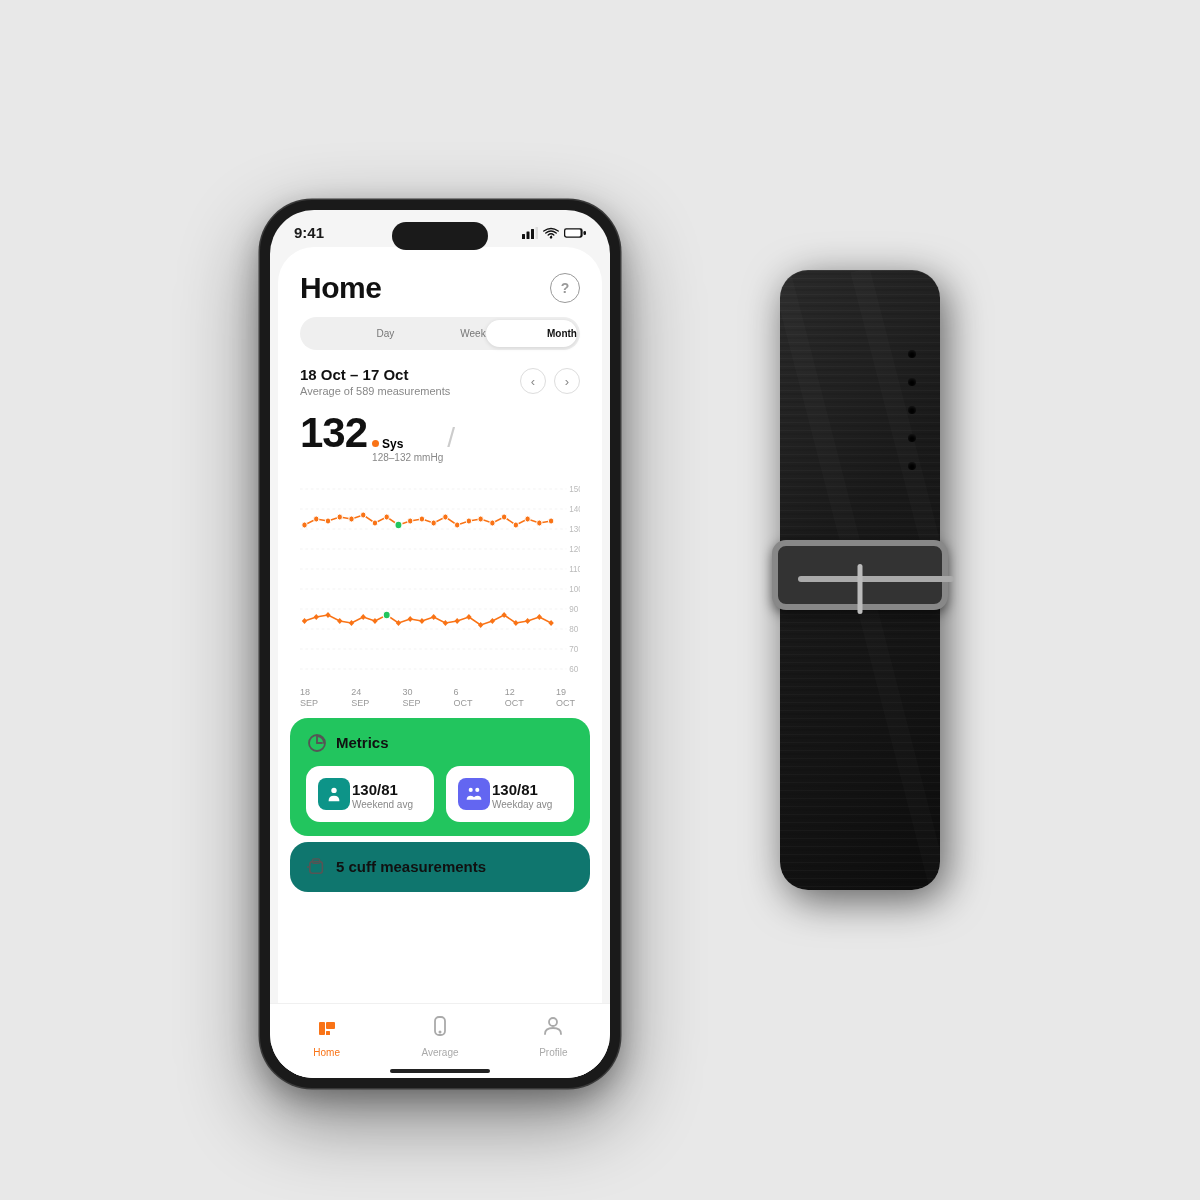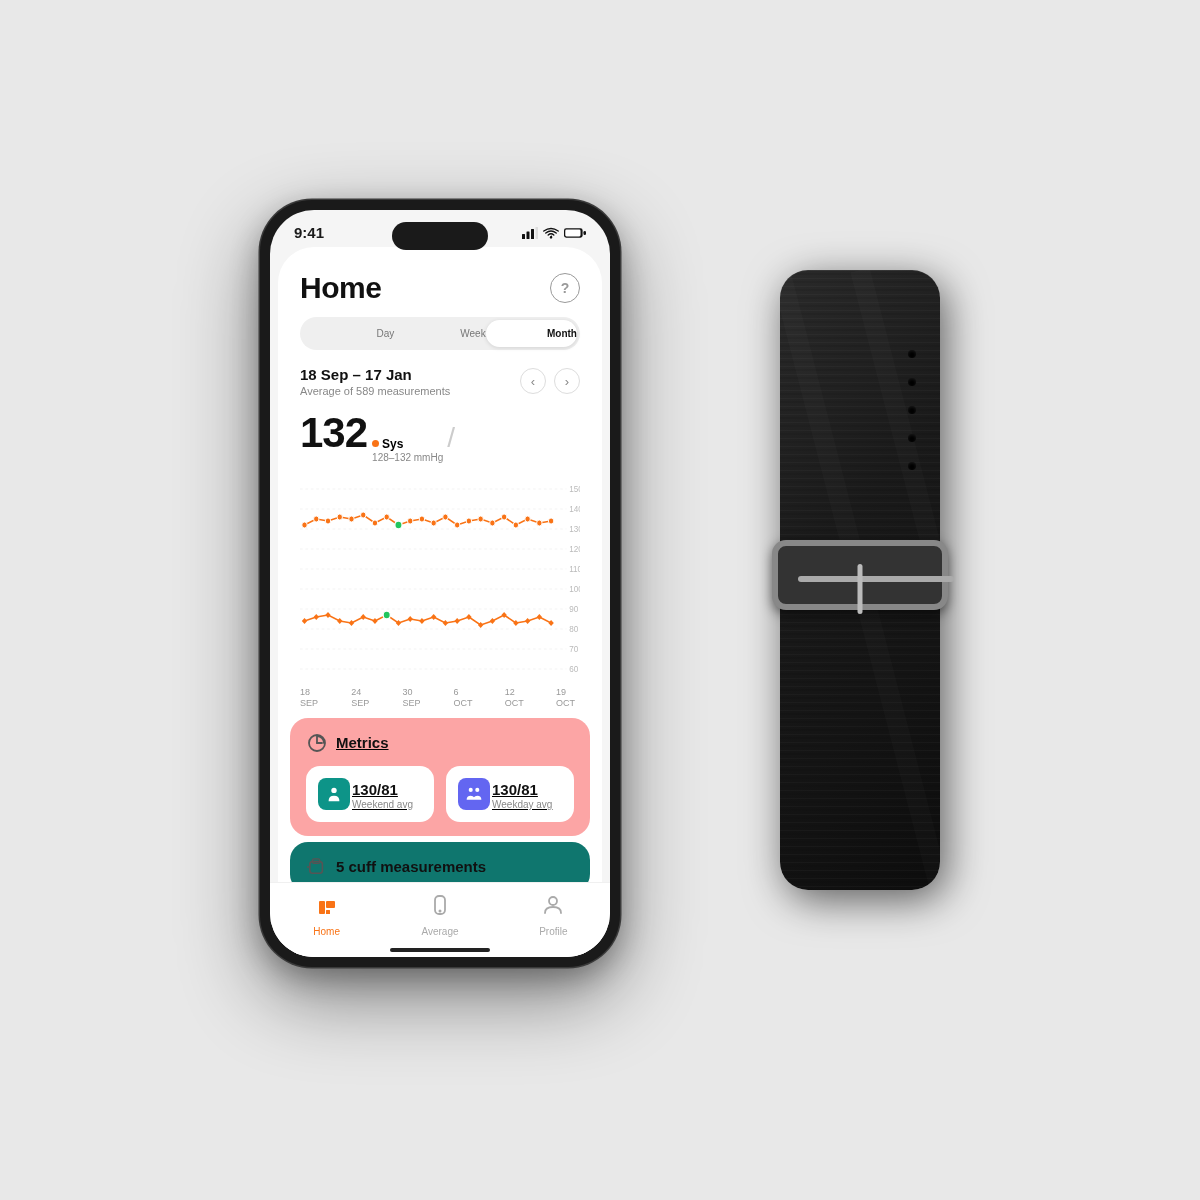--- a/index.html
+++ b/index.html
@@ -23,21 +23,21 @@
       align-items: center;
       justify-content: center;
     }
 
     
     .phone {
       position: absolute;
       left: 60px;
       top: 50px;
       width: 360px;
-      height: 767px;
+      height: 888px;
       background: #1a1a1a;
       border-radius: 52px;
       box-shadow:
         0 0 0 1.5px #3a3a3a,
         0 30px 80px rgba(0,0,0,0.45),
         0 10px 30px rgba(0,0,0,0.3);
       z-index: 2;
     }
 
     .phone-inner {
@@ -282,24 +282,23 @@
     .x-label {
       font-size: 9px;
       color: #999;
       line-height: 1.3;
       min-width: 24px;
     }
 
     
     .section-card {
       margin: 8px 12px 6px;
-      background: #fca5a5;
+      background: #22c55e;
       border-radius: 18px;
       padding: 14px 16px;
-      text-decoration: underline;
     }
 
     .section-header {
       display: flex;
       align-items: center;
       gap: 8px;
       margin-bottom: 12px;
     }
 
     .section-icon {
@@ -564,21 +563,21 @@
 
           <div class="period-tabs">
             <div class="period-tab">Day</div>
             <div class="period-tab">Week</div>
             <div class="period-tab active">Month</div>
           </div>
 
           <div class="date-section">
             <div class="date-range-row">
               <div>
-                <div class="date-label">18 Sep – 17 Jan</div>
+                <div class="date-label">18 Oct – 17 Oct</div>
                 <div class="date-sub">Average of 589 measurements</div>
               </div>
               <div class="nav-arrows">
                 <div class="nav-arrow">‹</div>
                 <div class="nav-arrow">›</div>
               </div>
             </div>
           </div>
 
           <div class="bp-reading">

